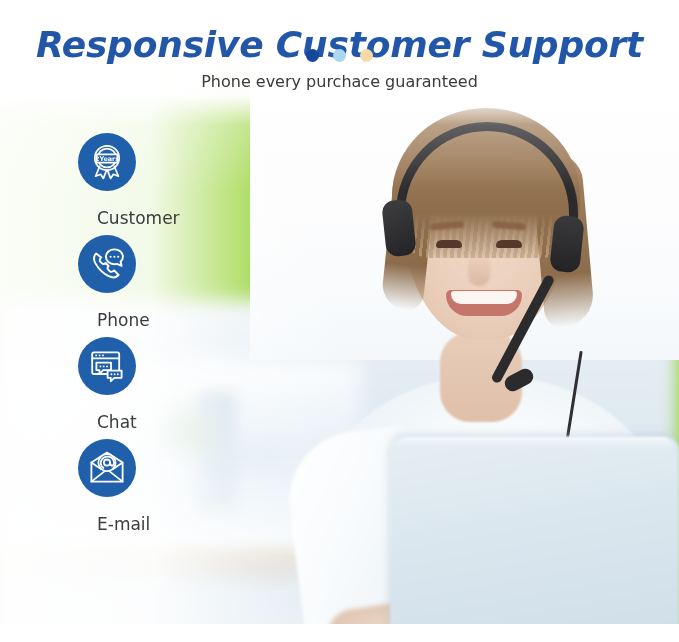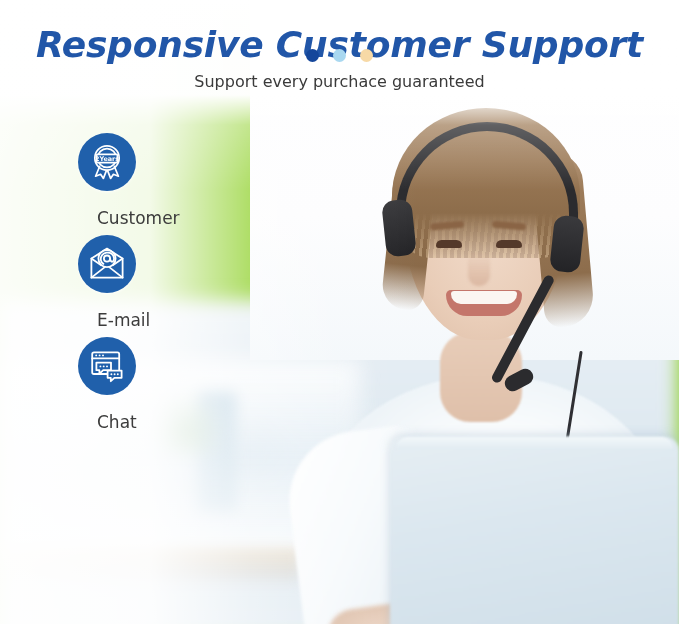--- a/index.html
+++ b/index.html
@@ -444,53 +444,54 @@
   <div class="content">
 
     <h1 class="title" style="color: rgb(33, 86, 168);">Responsive Customer Support</h1>
 
     <div class="dots">
       <span class="dot" style="background:#15479b"></span>
       <span class="dot" style="background:#a9d8f0"></span>
       <span class="dot" style="background:#f7d9a6"></span>
     </div>
 
-    <div class="subtitle">Support every purchace guaranteed</div>
+    <div class="subtitle">Phone every purchace guaranteed</div>
 
     <div class="features">
 
       <div class="feature">
         <div class="feature-icon" style="background: rgb(32, 96, 171);">
           <svg width="40" height="40" viewBox="0 0 40 40" fill="none" stroke="#ffffff" stroke-width="1.7" stroke-linecap="round" stroke-linejoin="round">
             <circle cx="20" cy="16" r="12.2"></circle>
             <circle cx="20" cy="16" r="9.4"></circle>
             <path d="M12.6 24.5 L8.6 34.2 L13.6 32.3 L16.4 36.4 L19.4 28.6"></path>
             <path d="M27.4 24.5 L31.4 34.2 L26.4 32.3 L23.6 36.4 L20.6 28.6"></path>
             <rect x="9.6" y="12.4" width="20.8" height="8.2" rx="1.1" fill="#2060ab"></rect>
             <text x="20" y="18.6" font-family="DejaVu Sans, sans-serif" font-size="6.4" font-weight="bold" fill="#ffffff" stroke="none" text-anchor="middle">2Years</text>
           </svg>
         </div>
         <div class="feature-label">Customer</div>
       </div>
 
-
       <div class="feature">
         <div class="feature-icon" style="background: rgb(32, 96, 171);">
-          <svg width="40" height="40" viewBox="0 0 40 40" fill="none" stroke="#ffffff" stroke-width="1.8" stroke-linecap="round" stroke-linejoin="round">
-            <path d="M4.4 14.6 L20 4.6 L35.6 14.6 L35.6 33.6 L4.4 33.6 Z"></path>
-            <path d="M4.4 33.6 L20 21.4 L35.6 33.6"></path>
-            <path d="M4.4 14.6 L14.2 21.2"></path>
-            <path d="M35.6 14.6 L25.8 21.2"></path>
-            <circle cx="20" cy="14.6" r="8.6" fill="#2060ab"></circle>
-            <circle cx="20" cy="14.6" r="3.1"></circle>
-            <path d="M23.1 14.6 C23.1 17.2 24.9 18.4 26.2 17.2 C27.4 16.1 27.6 12 24.6 9.8
-                     C21.8 7.8 17.1 8.3 15 11.3 C12.9 14.3 13.6 18.3 16.4 19.9"></path>
+          <svg width="40" height="40" viewBox="0 0 40 40" fill="none" stroke="#ffffff" stroke-width="1.9" stroke-linecap="round" stroke-linejoin="round">
+            <path d="M9.2 9.4 C6.6 12 6.3 15.6 8.6 19.6 C11.4 24.6 16.6 29.6 21.8 32.2
+                     C25.6 34.1 29.2 33.6 31.6 31 L27.2 26.4 C25.8 27.8 24.6 28.2 23.2 27.6
+                     L21.2 25.6 C20.2 24.6 20.4 23.2 21.6 22 L18.6 19 C17.4 20.2 16 20.4 15 19.4
+                     L13 17.4 C12.4 16 12.8 14.8 14.2 13.4 Z"></path>
+            <path d="M27.4 5.4 C22.6 5.4 18.9 8.7 18.9 12.8 C18.9 16.9 22.6 20.2 27.4 20.2
+                     C28.3 20.2 29.2 20.1 30 19.9 L34.6 21.8 L33.6 17.8
+                     C35.1 16.5 35.9 14.7 35.9 12.8 C35.9 8.7 32.2 5.4 27.4 5.4 Z"></path>
+            <circle cx="23.6" cy="12.8" r="1.05" fill="#ffffff" stroke="none"></circle>
+            <circle cx="27.4" cy="12.8" r="1.05" fill="#ffffff" stroke="none"></circle>
+            <circle cx="31.2" cy="12.8" r="1.05" fill="#ffffff" stroke="none"></circle>
           </svg>
         </div>
-        <div class="feature-label">E-mail</div>
+        <div class="feature-label">Phone</div>
       </div>
 
       <div class="feature">
         <div class="feature-icon" style="background: rgb(32, 96, 171);">
           <svg width="40" height="40" viewBox="0 0 40 40" fill="none" stroke="#ffffff" stroke-width="1.8" stroke-linecap="round" stroke-linejoin="round">
             <rect x="5.2" y="6.4" width="27" height="21.6" rx="1.8"></rect>
             <path d="M5.2 12.4 L32.2 12.4"></path>
             <circle cx="9.2" cy="9.4" r="0.95" fill="#ffffff" stroke="none"></circle>
             <circle cx="12.6" cy="9.4" r="0.95" fill="#ffffff" stroke="none"></circle>
             <circle cx="16" cy="9.4" r="0.95" fill="#ffffff" stroke="none"></circle>
@@ -500,15 +501,31 @@
             <circle cx="20" cy="20.4" r="0.95" fill="#ffffff" stroke="none"></circle>
             <path d="M20.6 24.6 L34.6 24.6 L34.6 31.8 L27.4 31.8 L23.8 35.2 L23.8 31.8 L20.6 31.8 Z" fill="#2060ab"></path>
             <circle cx="24.4" cy="28.2" r="0.95" fill="#ffffff" stroke="none"></circle>
             <circle cx="27.6" cy="28.2" r="0.95" fill="#ffffff" stroke="none"></circle>
             <circle cx="30.8" cy="28.2" r="0.95" fill="#ffffff" stroke="none"></circle>
           </svg>
         </div>
         <div class="feature-label">Chat</div>
       </div>
 
+      <div class="feature">
+        <div class="feature-icon" style="background: rgb(32, 96, 171);">
+          <svg width="40" height="40" viewBox="0 0 40 40" fill="none" stroke="#ffffff" stroke-width="1.8" stroke-linecap="round" stroke-linejoin="round">
+            <path d="M4.4 14.6 L20 4.6 L35.6 14.6 L35.6 33.6 L4.4 33.6 Z"></path>
+            <path d="M4.4 33.6 L20 21.4 L35.6 33.6"></path>
+            <path d="M4.4 14.6 L14.2 21.2"></path>
+            <path d="M35.6 14.6 L25.8 21.2"></path>
+            <circle cx="20" cy="14.6" r="8.6" fill="#2060ab"></circle>
+            <circle cx="20" cy="14.6" r="3.1"></circle>
+            <path d="M23.1 14.6 C23.1 17.2 24.9 18.4 26.2 17.2 C27.4 16.1 27.6 12 24.6 9.8
+                     C21.8 7.8 17.1 8.3 15 11.3 C12.9 14.3 13.6 18.3 16.4 19.9"></path>
+          </svg>
+        </div>
+        <div class="feature-label">E-mail</div>
+      </div>
+
     </div>
   </div>
 </div>
 
 </body></html>

